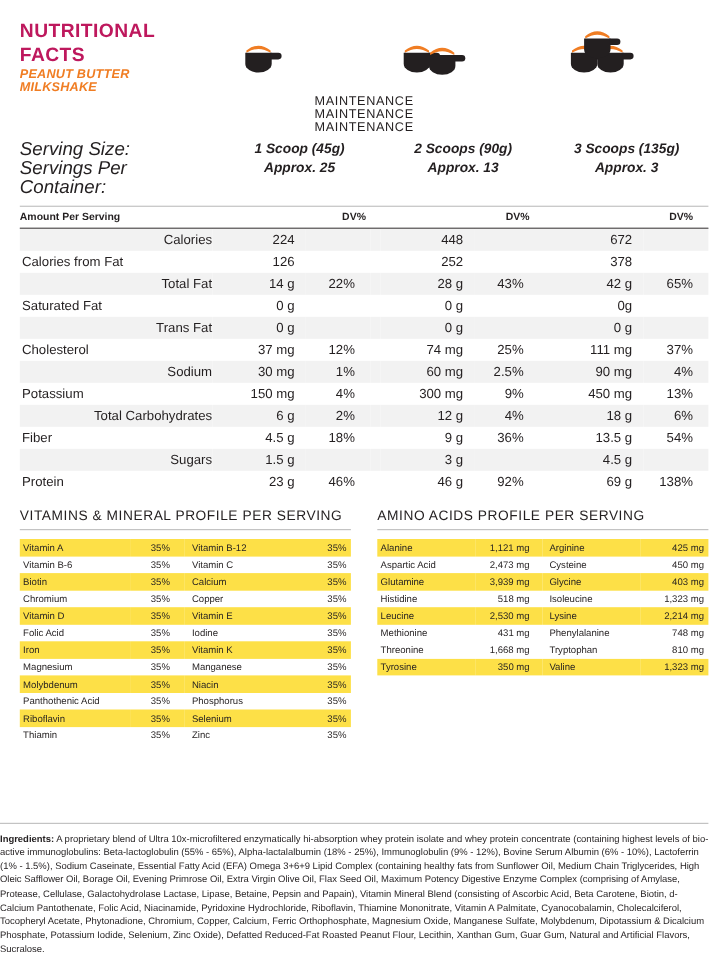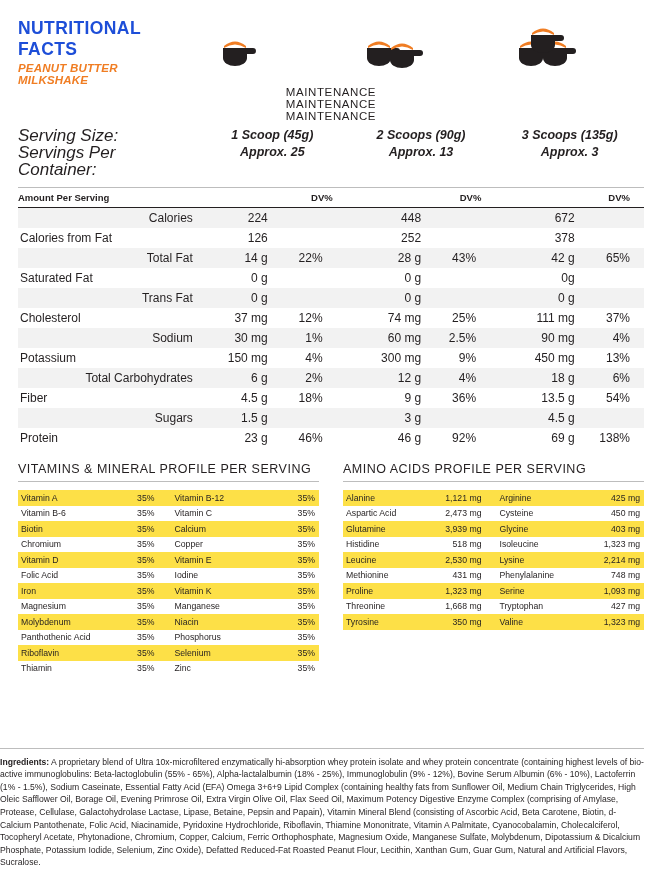--- a/index.html
+++ b/index.html
@@ -27,21 +27,21 @@
     display: flex;
     align-items: flex-start;
     justify-content: space-between;
     height: 70px;
   }
   .title-block { padding-top: 4px; }
   .main-title {
     font-size: 17.5px;
     font-weight: bold;
     letter-spacing: 0.4px;
-    color: #1d4ed8;
+    color: #be185d;
   }
   .sub-title {
     font-size: 11.5px;
     font-weight: bold;
     font-style: italic;
     color: #f07d23;
     letter-spacing: 0.2px;
     margin-top: 2px;
   }
   .scoops-row {
@@ -539,31 +539,25 @@
             <td class="v1">2,530 mg</td>
             <td class="n2">Lysine</td>
             <td class="v2">2,214 mg</td>
           </tr>
           <tr>
             <td class="n1">Methionine</td>
             <td class="v1">431 mg</td>
             <td class="n2">Phenylalanine</td>
             <td class="v2">748 mg</td>
           </tr>
-          <tr class="alt">
-            <td class="n1">Proline</td>
-            <td class="v1">1,323 mg</td>
-            <td class="n2">Serine</td>
-            <td class="v2">1,093 mg</td>
-          </tr>
           <tr>
             <td class="n1">Threonine</td>
             <td class="v1">1,668 mg</td>
             <td class="n2">Tryptophan</td>
-            <td class="v2">427 mg</td>
+            <td class="v2">810 mg</td>
           </tr>
           <tr class="alt">
             <td class="n1">Tyrosine</td>
             <td class="v1">350 mg</td>
             <td class="n2">Valine</td>
             <td class="v2">1,323 mg</td>
           </tr>
         </tbody>
       </table>
     </div>

